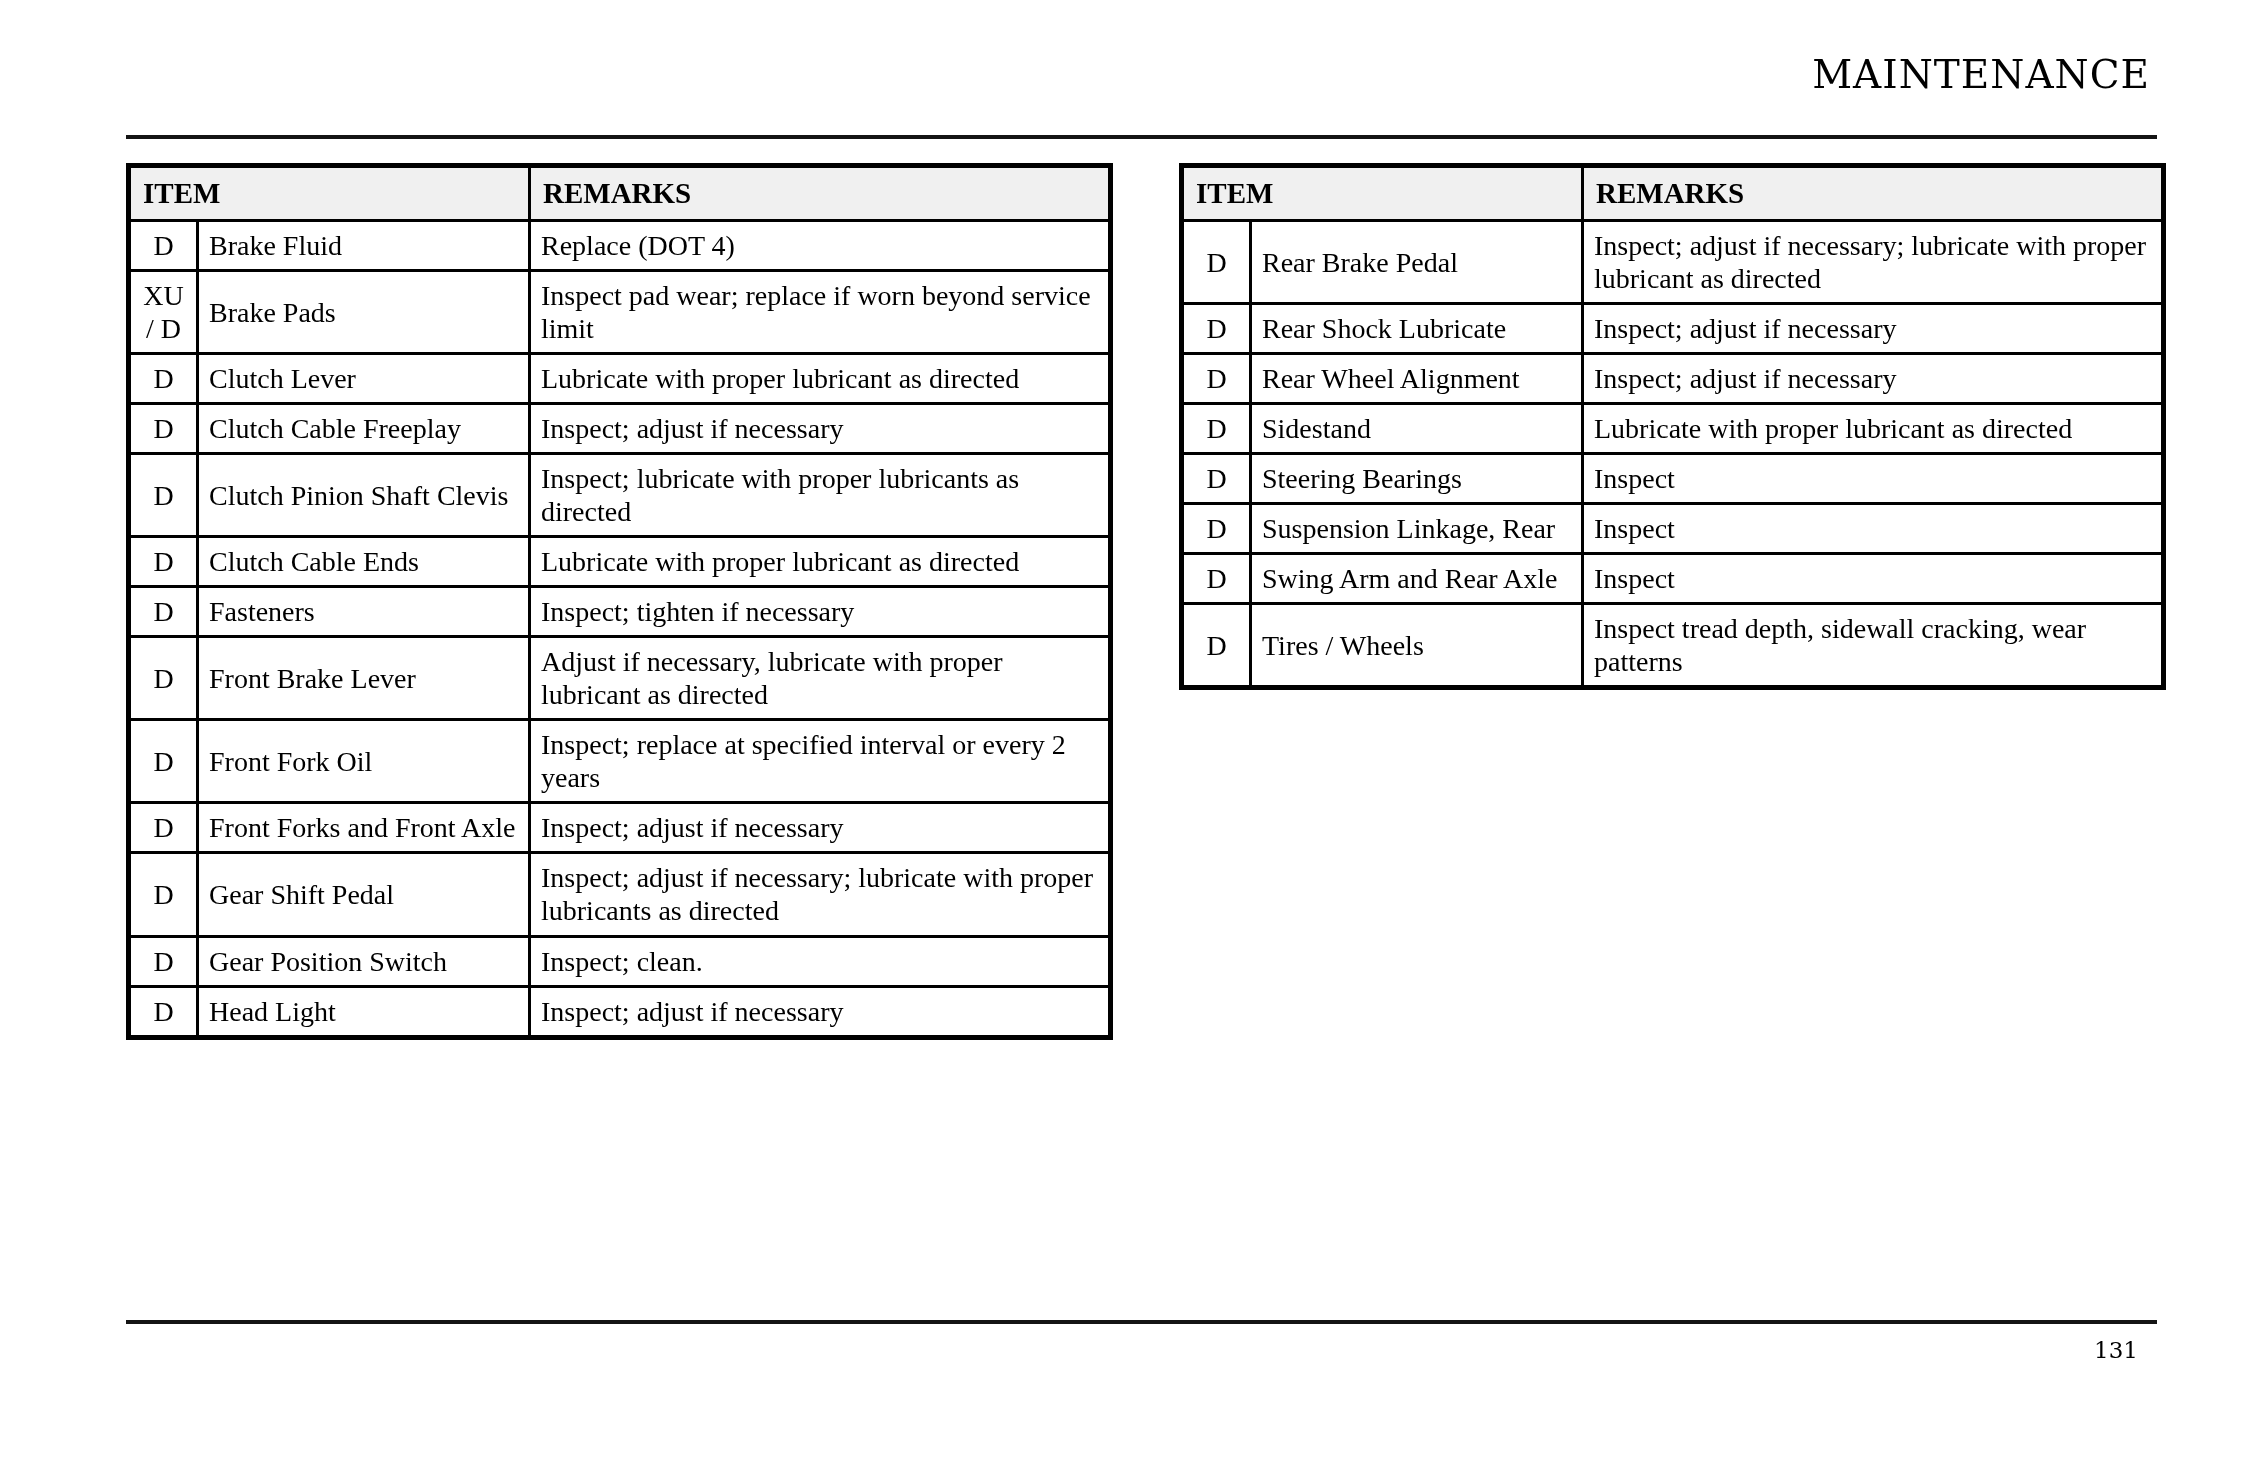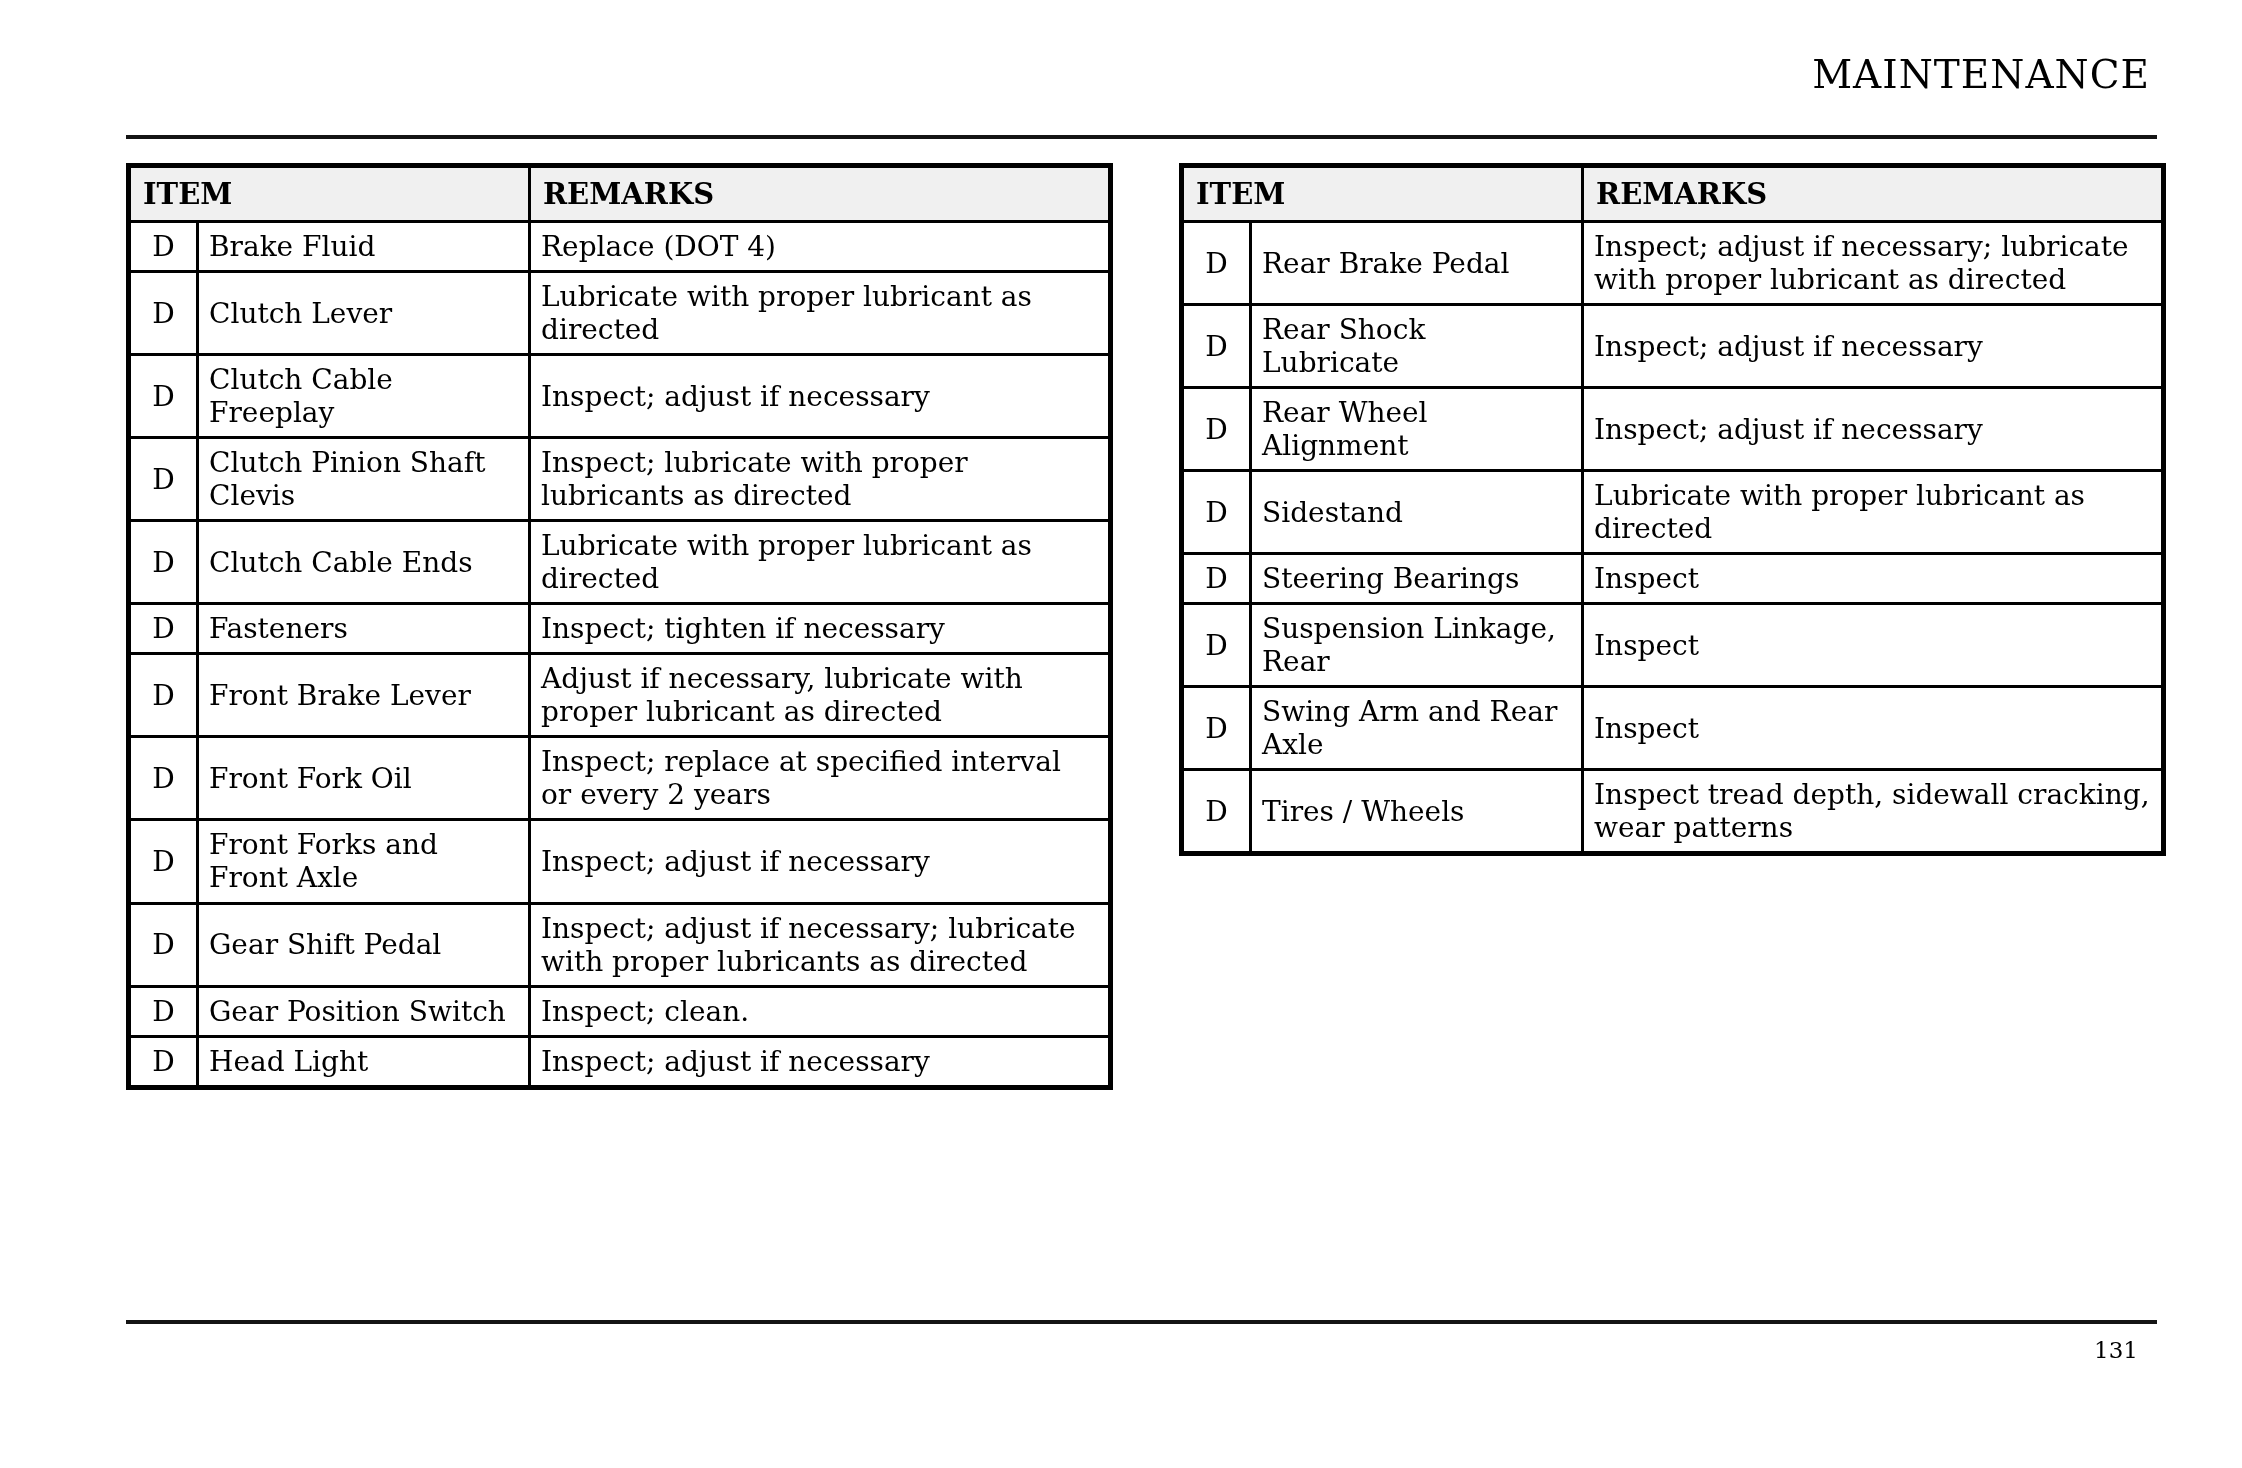--- a/index.html
+++ b/index.html
@@ -35,20 +35,21 @@
     top: 163px;
     display: flex;
     align-items: flex-start;
     gap: 66px;
   }
   table.maint {
     border-collapse: collapse;
     table-layout: fixed;
     width: 982px;
     border: 5px solid #000;
+    font-family: Liberation Serif, serif;
   }
   table.maint th, table.maint td {
     border: 3px solid #000;
     vertical-align: middle;
   }
   table.maint th {
     background: #f0f0f0;
     font-size: 29px;
     font-weight: 700;
     text-align: left;
@@ -90,20 +91,25 @@
         <th>REMARKS</th>
       </tr>
     </thead>
     <tbody>
         <tr>
           <td class="col-code">D</td>
           <td class="col-item">Brake Fluid</td>
           <td class="col-remarks">Replace (DOT 4)</td>
         </tr>
         <tr>
+          <td class="col-code">XU / D</td>
+          <td class="col-item">Brake Pads</td>
+          <td class="col-remarks">Inspect pad wear; replace if worn beyond service limit</td>
+        </tr>
+        <tr>
           <td class="col-code">D</td>
           <td class="col-item">Clutch Lever</td>
           <td class="col-remarks">Lubricate with proper lubricant as directed</td>
         </tr>
         <tr>
           <td class="col-code">D</td>
           <td class="col-item">Clutch Cable Freeplay</td>
           <td class="col-remarks">Inspect; adjust if necessary</td>
         </tr>
         <tr>

